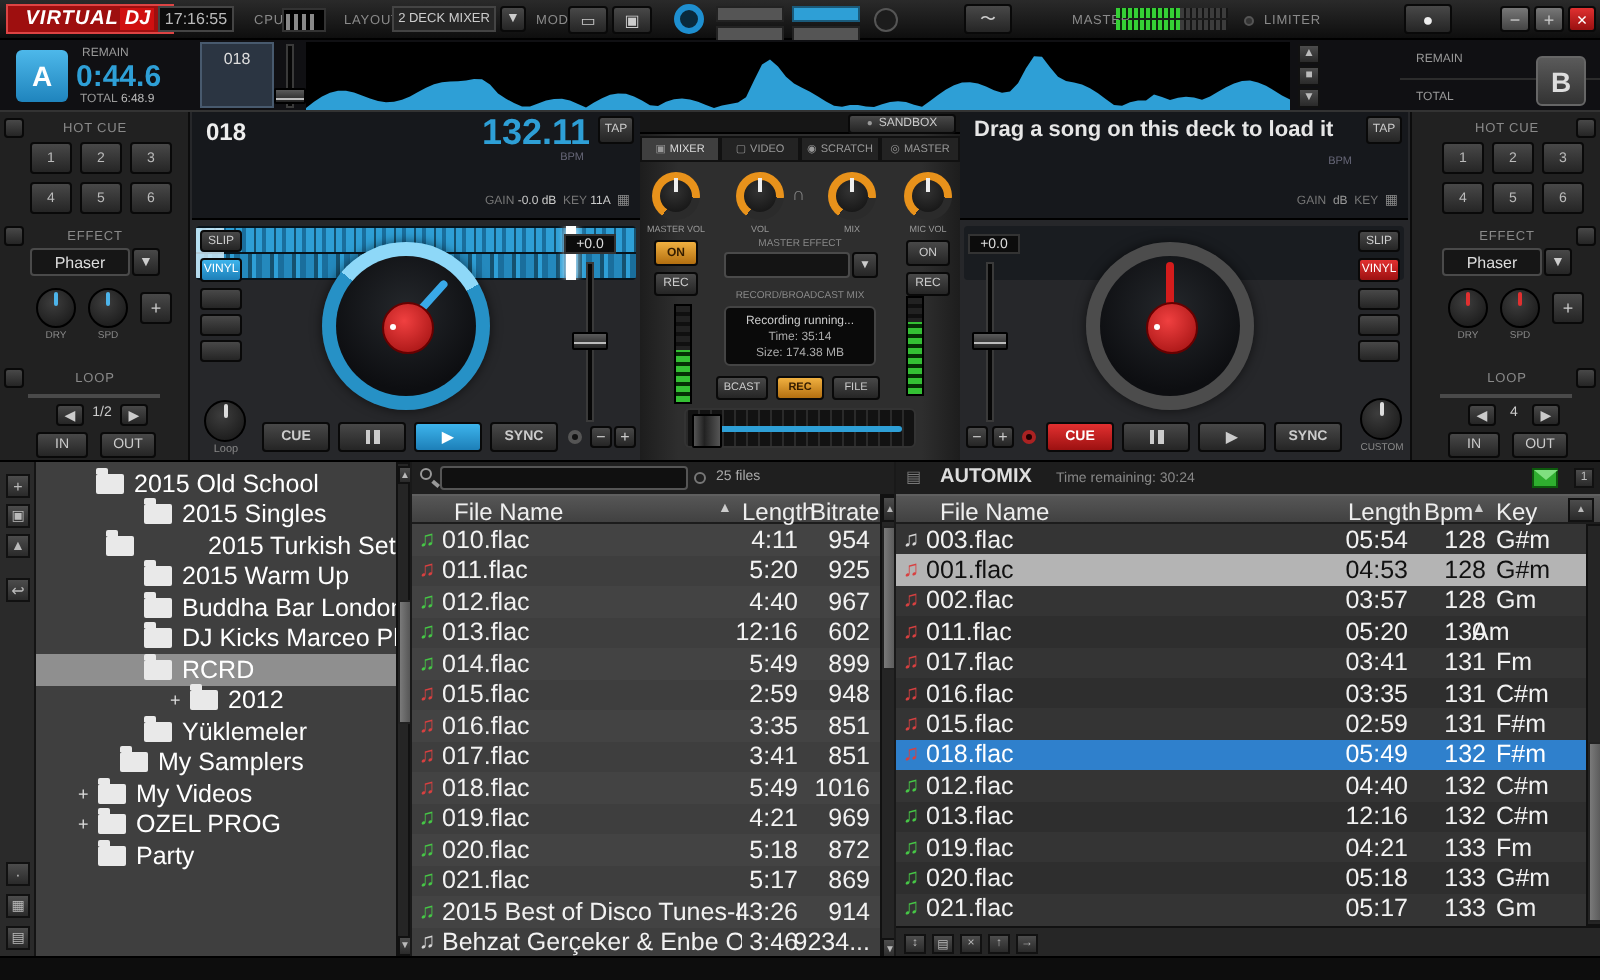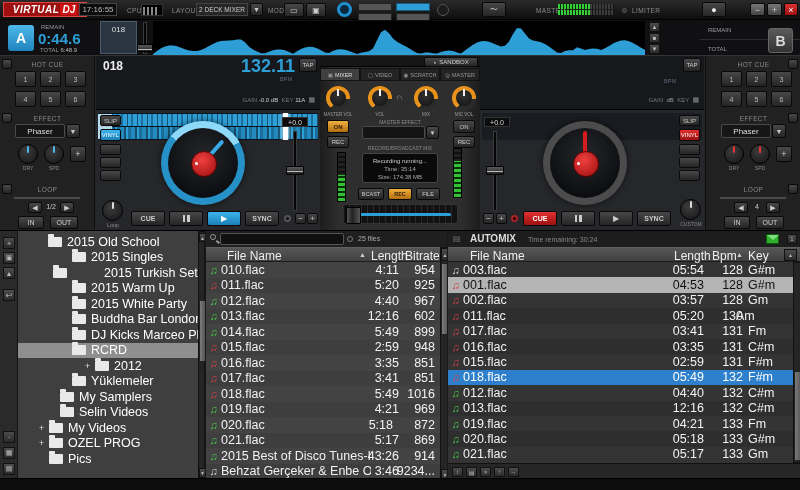--- a/index.html
+++ b/index.html
@@ -283,20 +283,21 @@
     <div class="abs btn" style="left:96px;top:132px;width:24px;height:12px;font-size:5.5px;">FILE</div>
     <div class="abs" style="left:22px;top:148px;width:116px;height:20px;background:#121212;border:1px solid #333;border-radius:3px;
                 background-image:repeating-linear-gradient(90deg,#2a2a2a 0 1px,transparent 1px 6px);">
       <div style="position:absolute;left:10px;right:6px;top:8px;height:3px;background:#2e9fd6;border-radius:2px;"></div>
       <div style="position:absolute;left:3px;top:2px;width:13px;height:15px;background:linear-gradient(90deg,#555,#222 40%,#555);border:1px solid #000;border-radius:1px;"></div>
     </div>
   </div>
 
   <div class="abs" style="left:480px;top:0;width:224px;height:174px;">
     <div class="abs" style="left:0;top:0;width:224px;height:54px;background:#16181c;border-bottom:1px solid #000;">
+      <span class="abs" style="left:7px;top:3px;color:#e6e6e6;font-weight:bold;font-size:11px;">Drag a song on this deck to load it</span>
       <div class="abs btn" style="right:3px;top:2px;width:18px;height:14px;font-size:6px;">TAP</div>
       <span class="abs" style="right:28px;top:22px;font-size:5.5px;color:#667;">BPM</span>
       <div class="abs" style="right:5px;top:40px;font-size:6px;color:#777;">
         <span>GAIN</span>&nbsp;&nbsp;<span style="color:#999;">dB</span>&nbsp;&nbsp;<span>KEY</span>
         &nbsp;<span style="color:#888;font-size:7px;">▦</span>
       </div>
     </div>
     <div class="abs" style="left:2px;top:57px;width:220px;height:27px;background:#191c20;border-radius:2px;"></div>
     <div class="abs" style="left:4px;top:61px;width:26px;height:10px;background:#0c0c0c;border:1px solid #333;color:#ddd;font-size:7px;display:flex;align-items:center;justify-content:center;">+0.0</div>
     <div class="abs ftrack" style="left:13px;top:75px;height:80px;"></div>
@@ -389,24 +390,20 @@
         <div class="tree-row" style="padding-left: 35px; gap: 32px;">
           <span class="folder-ic"></span>
           <span>2015 Turkish Sets</span>
         </div>
         <div class="tree-row" style="padding-left: 54px;">
           <span class="folder-ic"></span>
           <span>2015 Warm Up</span>
         </div>
         <div class="tree-row" style="padding-left: 54px;">
           <span class="folder-ic"></span>
-          <span>2015 White Party</span>
-        </div>
-        <div class="tree-row" style="padding-left: 54px;">
-          <span class="folder-ic"></span>
           <span>Buddha Bar London-l</span>
         </div>
         <div class="tree-row" style="padding-left: 54px;">
           <span class="folder-ic"></span>
           <span>DJ Kicks Marceo Plex</span>
         </div>
         <div class="tree-row sel" style="padding-left: 54px;">
           <span class="folder-ic"></span>
           <span>RCRD</span>
         </div>
@@ -416,37 +413,33 @@
           <span>2012</span>
         </div>
         <div class="tree-row" style="padding-left: 54px;">
           <span class="folder-ic"></span>
           <span>Yüklemeler</span>
         </div>
         <div class="tree-row" style="padding-left: 42px;">
           <span class="folder-ic"></span>
           <span>My Samplers</span>
         </div>
-        <div class="tree-row" style="padding-left: 42px;">
-          <span class="folder-ic"></span>
-          <span>Selin Videos</span>
-        </div>
         <div class="tree-row" style="padding-left: 21px;">
           <span class="expand">+</span>
           <span class="folder-ic"></span>
           <span>My Videos</span>
         </div>
         <div class="tree-row" style="padding-left: 21px;">
           <span class="expand">+</span>
           <span class="folder-ic"></span>
           <span>OZEL PROG</span>
         </div>
         <div class="tree-row" style="padding-left: 31px;">
           <span class="folder-ic"></span>
-          <span>Pics</span>
+          <span>Party</span>
         </div>
       </div>
   </div>
   <div class="abs scroll" style="left:198px;top:0;width:7px;height:248px;">
     <div class="abs sarrow" style="left:0;top:1px;width:7px;height:9px;font-size:5px;">▲</div>
     <div class="abs thumb" style="left:0;top:68px;width:7px;height:62px;"></div>
     <div class="abs sarrow" style="left:0;top:236px;width:7px;height:10px;font-size:5px;">▼</div>
   </div>
 
   <div class="abs" style="left:205px;top:0;width:242px;height:248px;background:#434343;border-left:1px solid #191919;">
@@ -519,21 +512,21 @@
         </div>
         <div class="file-row">
           <span class="note n-green">♫</span>
           <span style="overflow: hidden; max-width: 150px;">019.flac</span>
           <span class="fcell" style="right: 41px;">4:21</span>
           <span class="fcell" style="right: 5px;">969</span>
         </div>
         <div class="file-row">
           <span class="note n-green">♫</span>
           <span style="overflow: hidden; max-width: 150px;">020.flac</span>
-          <span class="fcell" style="right: 47px;">5:18</span>
+          <span class="fcell" style="right: 41px;">5:18</span>
           <span class="fcell" style="right: 5px;">872</span>
         </div>
         <div class="file-row">
           <span class="note n-green">♫</span>
           <span style="overflow: hidden; max-width: 150px;">021.flac</span>
           <span class="fcell" style="right: 41px;">5:17</span>
           <span class="fcell" style="right: 5px;">869</span>
         </div>
         <div class="file-row">
           <span class="note n-green">♫</span>

